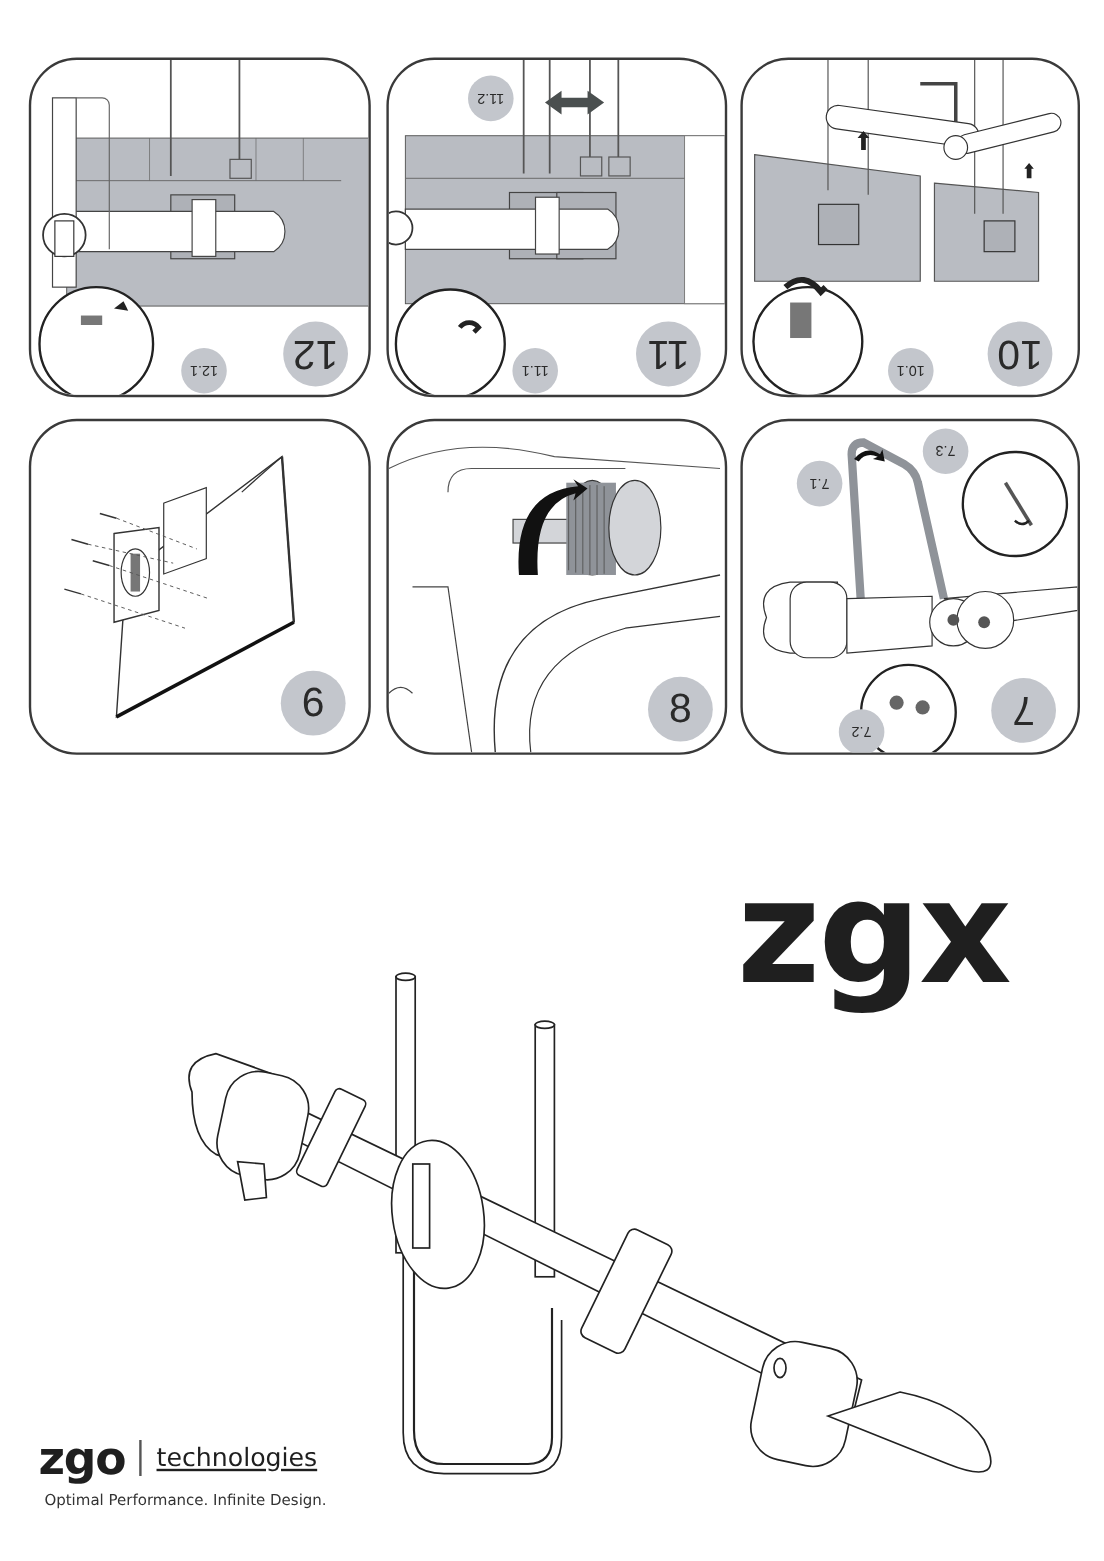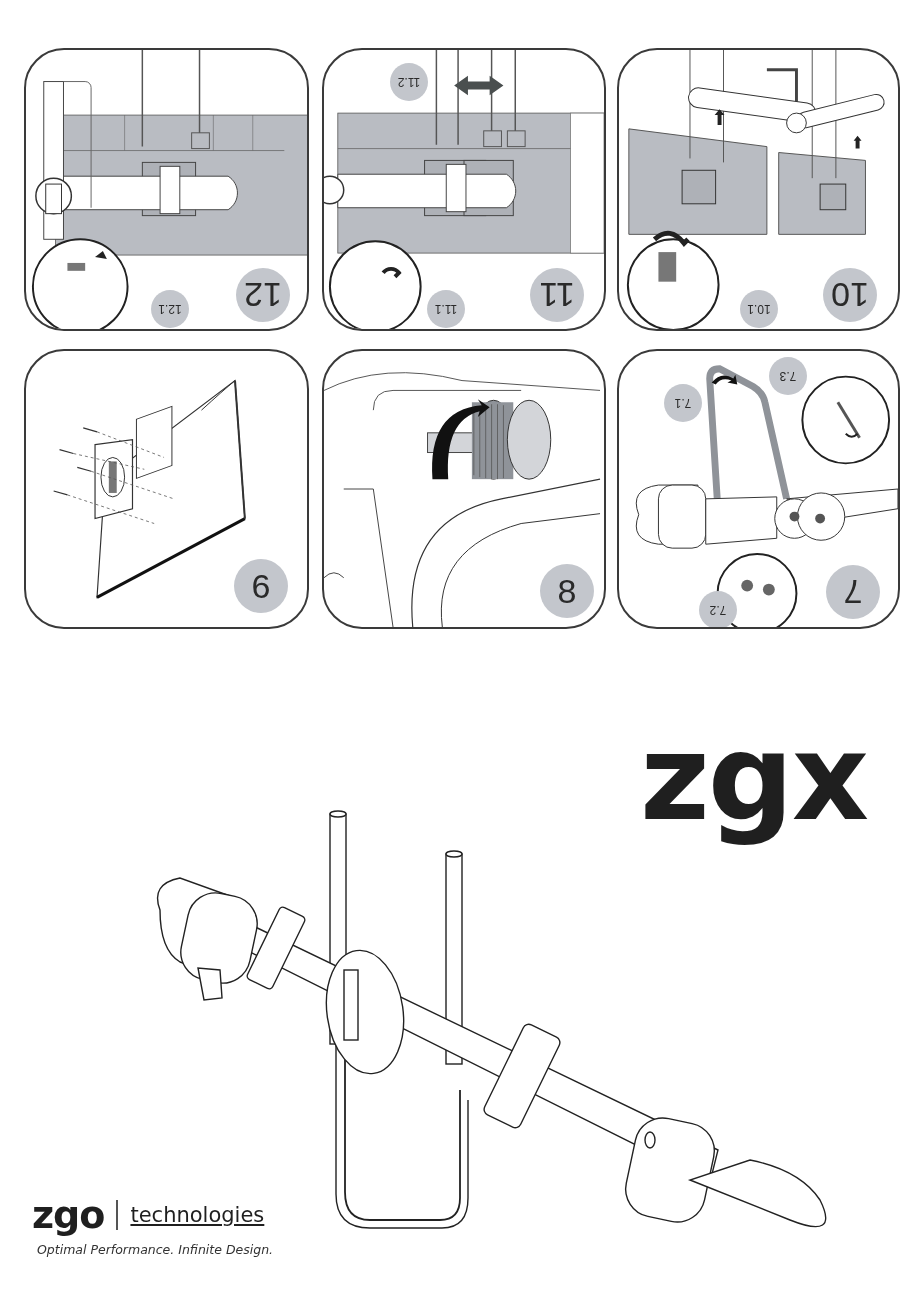--- a/index.html
+++ b/index.html
@@ -3,26 +3,26 @@
 <meta charset="utf-8">
 <style>
   html,body{margin:0;padding:0;background:#ffffff;}
   body{width:920px;height:1301px;position:relative;overflow:hidden;font-family:"DejaVu Sans",sans-serif;}
   .panel{position:absolute;border:2px solid #3a3a3a;border-radius:40px;background:#fff;overflow:hidden;box-sizing:border-box;}
   .panel svg{position:absolute;left:0;top:0;width:100%;height:100%;}
   .badge{position:absolute;border-radius:50%;background:#c3c6cc;color:#2a2a2a;display:flex;align-items:center;justify-content:center;}
   .badge.big{width:54px;height:54px;font-size:34px;font-family:"Liberation Sans",sans-serif;}
   .badge.small{width:38px;height:38px;font-size:12px;font-family:"Liberation Sans",sans-serif;}
   .flip{transform:rotate(180deg);}
-  .brand-zgx{position:absolute;left:640px;top:718px;font-family:"DejaVu Sans",sans-serif;font-size:120px;font-weight:bold;letter-spacing:-2px;color:#1f1f1f;line-height:1;text-align:center;}
+  .brand-zgx{position:absolute;left:614px;top:718px;font-family:"DejaVu Sans",sans-serif;font-size:120px;font-weight:bold;letter-spacing:-2px;color:#1f1f1f;line-height:1;text-align:center;}
   .footer-logo{position:absolute;left:32px;top:1196px;display:flex;align-items:center;}
   .footer-logo .zgo{font-family:"DejaVu Sans",sans-serif;font-weight:bold;font-size:38px;color:#1f1f1f;letter-spacing:-1px;line-height:1;}
   .footer-logo .sep{width:2px;height:30px;background:#555;margin:0 12px 0 12px;}
   .footer-logo .tech{font-family:"DejaVu Sans",sans-serif;font-size:21px;color:#1f1f1f;text-decoration:underline;}
-  .tagline{position:absolute;left:37px;top:1242px;font-family:"DejaVu Sans",sans-serif;font-style:italic;font-size:12.5px;color:#333;}
+  .tagline{position:absolute;left:37px;top:1242px;font-family:"DejaVu Sans",sans-serif;font-size:12.5px;color:#333;}
   .product{position:absolute;left:150px;top:800px;width:700px;height:430px;}
 </style>
 </head>
 <body>
 
 <div class="panel" style="left:24px;top:48px;width:285px;height:283px;">
   <svg viewBox="0 0 285 283">
     <rect x="30" y="66" width="262" height="142" fill="#b9bcc2" stroke="#555" stroke-width="0.8"></rect>
     <line x1="30" y1="102" x2="262" y2="102" stroke="#666" stroke-width="0.8"></line>
     <line x1="100" y1="66" x2="100" y2="102" stroke="#666" stroke-width="0.6"></line>

